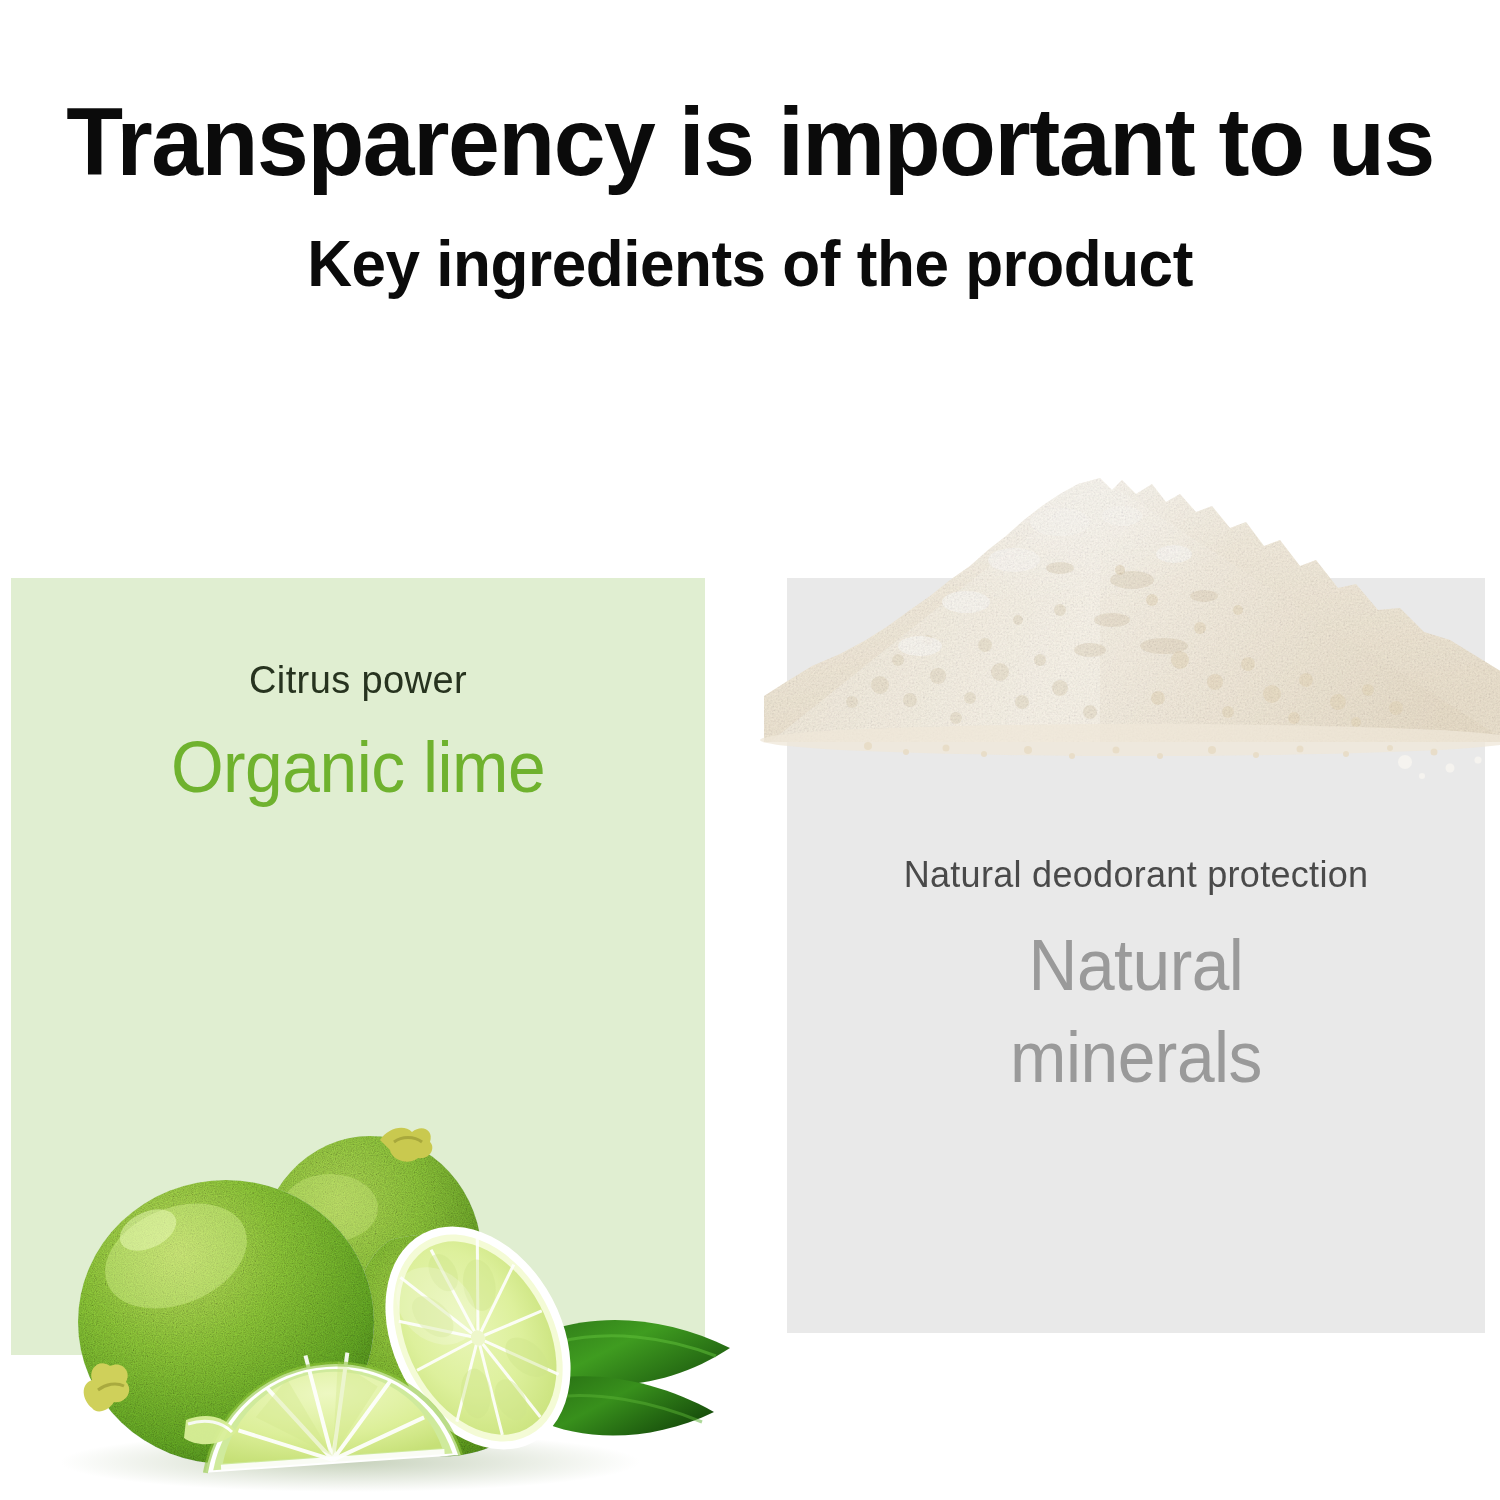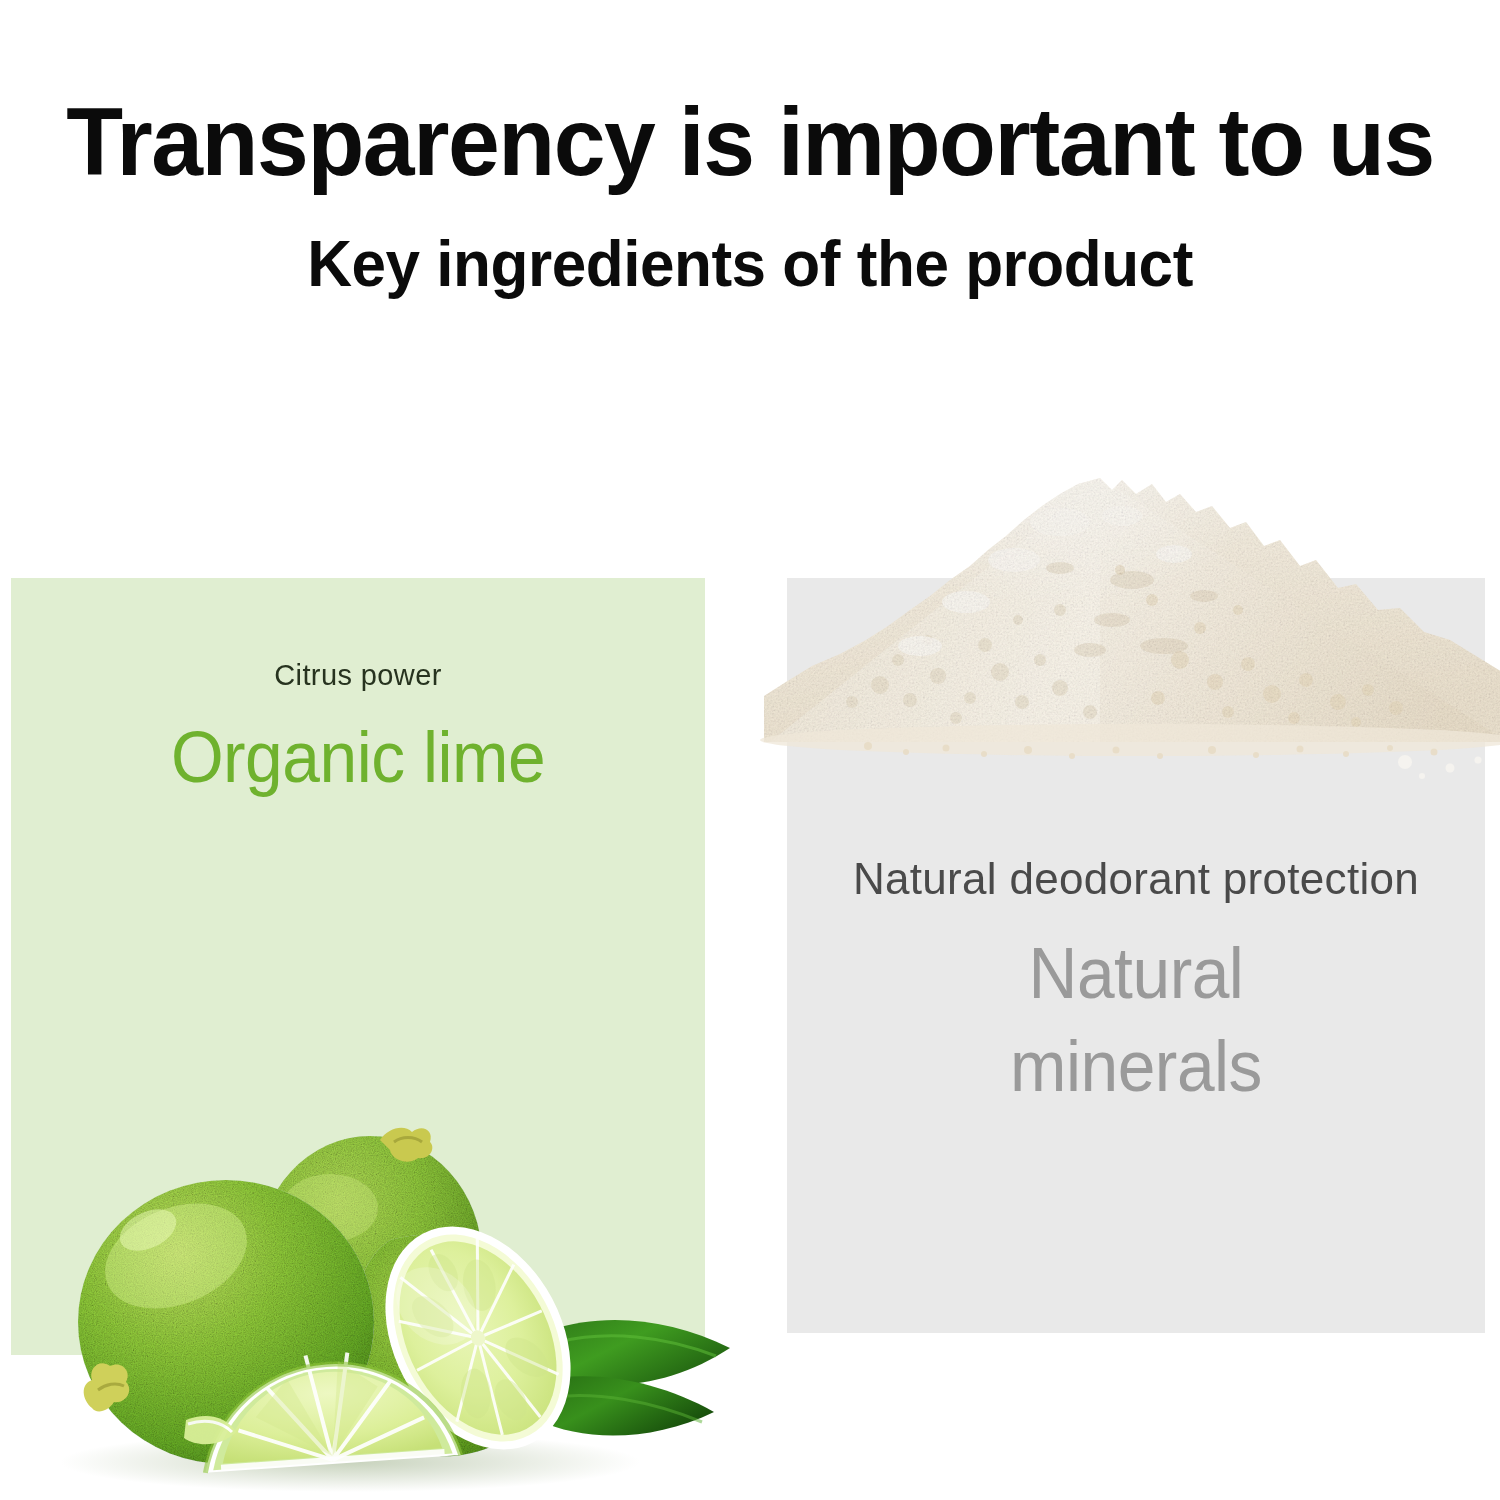--- a/index.html
+++ b/index.html
@@ -50,21 +50,21 @@
 
   
   .left-text {
     position:absolute;
     left:11px; top:660px;
     width:694px;
     text-align:center;
     z-index:6;
   }
   .eyebrow-green {
-    font-size:29px;
+    font-size:38px;
     font-weight:300;
     color:#27331f;
     letter-spacing:0.4px;
     line-height:1.1;
   }
   .headline-green {
     font-size:72px;
     font-weight:400;
     color:#6fb22e;
     letter-spacing:-0.5px;
@@ -75,21 +75,21 @@
 
   
   .right-text {
     position:absolute;
     left:787px; top:855px;
     width:698px;
     text-align:center;
     z-index:6;
   }
   .eyebrow-gray {
-    font-size:44px;
+    font-size:36px;
     font-weight:300;
     color:#4a4a4a;
     letter-spacing:0.3px;
     line-height:1.1;
   }
   .headline-gray {
     font-size:72px;
     font-weight:400;
     color:#9a9a9a;
     letter-spacing:-0.5px;

